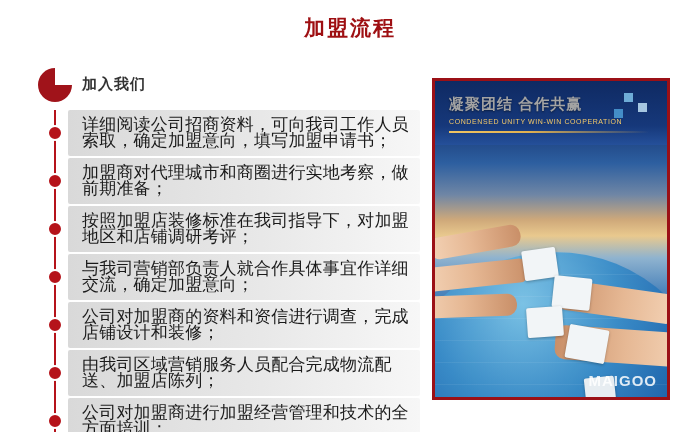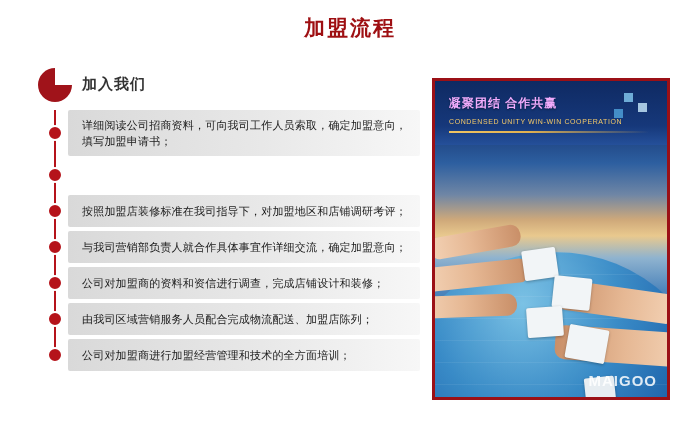--- a/index.html
+++ b/index.html
@@ -111,21 +111,21 @@
     flex: 1;
     background: linear-gradient(to right, #d9d9d9 0%, #e8e8e8 55%, #f7f7f7 100%);
     border-radius: 2px;
     padding: 7px 10px 7px 14px;
     box-sizing: border-box;
     min-height: 32px;
     display: flex;
     align-items: center;
   }
   .step-text {
-    font-size: 11px;
+    font-size: 17px;
     color: #1a1a1a;
     line-height: 16px;
     letter-spacing: 0.2px;
   }
   .step.tall .step-bar {
     min-height: 46px;
   }
 
   
   .poster {
@@ -159,22 +159,22 @@
   .poster-sky-dark {
     position: absolute;
     left: 0; top: 0; right: 0;
     height: 64px;
     background: linear-gradient(to bottom, #0f2a63 0%, #16387a 70%, #25509a 100%);
   }
   .poster-headline {
     position: absolute;
     left: 14px;
     top: 14px;
-    color: #f0abfc;
-    font-size: 12px;
+    color: #a3a3a3;
+    font-size: 15px;
     font-weight: bold;
     letter-spacing: 1px;
     text-shadow: 0 1px 2px rgba(0,0,0,0.45);
   }
   .poster-sub {
     position: absolute;
     left: 14px;
     top: 37px;
     color: #f3c969;
     font-size: 7px;
@@ -267,20 +267,23 @@
 
       <div class="step tall">
         <span class="step-dot"></span>
         <div class="step-bar">
           <span class="step-text">详细阅读公司招商资料，可向我司工作人员索取，确定加盟意向，填写加盟申请书；</span>
         </div>
       </div>
 
       <div class="step">
         <span class="step-dot"></span>
+        <div class="step-bar">
+          <span class="step-text">加盟商对代理城市和商圈进行实地考察，做前期准备；</span>
+        </div>
       </div>
 
       <div class="step">
         <span class="step-dot"></span>
         <div class="step-bar">
           <span class="step-text">按照加盟店装修标准在我司指导下，对加盟地区和店铺调研考评；</span>
         </div>
       </div>
 
       <div class="step">

